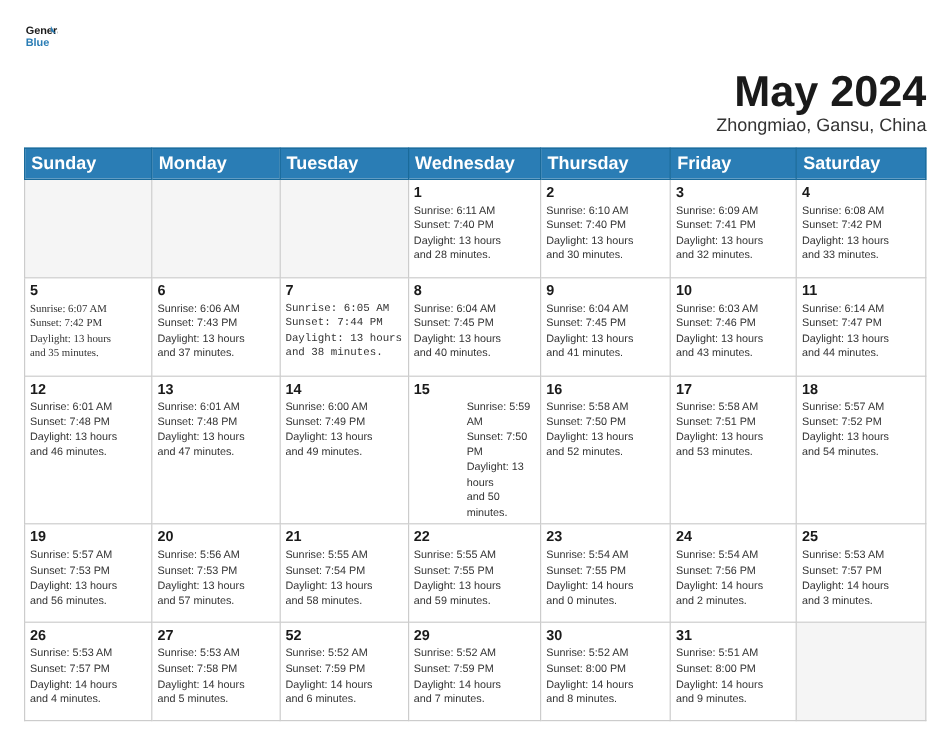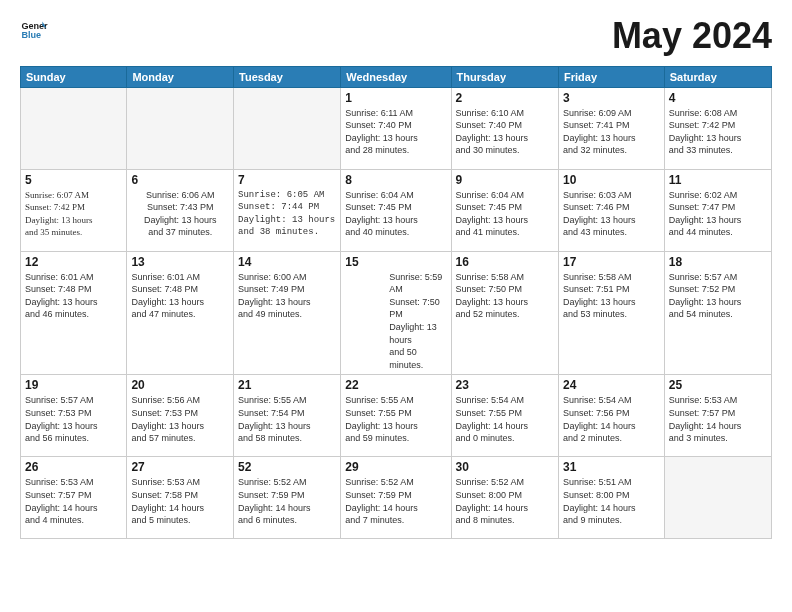--- a/index.html
+++ b/index.html
@@ -31,35 +31,36 @@
       height: 28px;
     }
     .title-block {
       text-align: right;
     }
     .main-title {
       font-size: 36px;
       font-weight: bold;
       color: #1a1a1a;
       line-height: 1.1;
+      margin-top: 40px;
     }
     .subtitle {
       font-size: 15px;
       color: #333;
     }
     .calendar {
       width: 100%;
       border-collapse: collapse;
       font-size: 10px;
     }
     .calendar th {
       background: #2a7db5;
       color: #fff;
       padding: 4px 5px;
-      font-size: 11px;
+      font-size: 15px;
       font-weight: bold;
       text-align: left;
       border: 1px solid #1a6a9a;
     }
     .calendar td {
       border: 1px solid #ccc;
       vertical-align: top;
       padding: 3px 4px;
       width: 113px;
       height: 82px;
@@ -90,20 +91,21 @@
   <div class="header">
     <div class="logo">
       <svg class="logo-icon" viewBox="0 0 40 40">
         <text x="2" y="18" font-size="13" font-weight="bold" fill="#1a1a1a">General</text>
         <text x="2" y="32" font-size="13" font-weight="bold" fill="#2a7db5">Blue</text>
         <polygon points="32,8 38,18 32,14" fill="#2a7db5"></polygon>
       </svg>
     </div>
     <div class="title-block">
       <div class="main-title">May 2024</div>
+      <div class="subtitle">Zhongmiao, Gansu, China</div>
     </div>
   </div>
 
   <table class="calendar">
     <thead>
       <tr>
         <th>Sunday</th>
         <th>Monday</th>
         <th>Tuesday</th>
         <th>Wednesday</th>
@@ -149,21 +151,21 @@
         <tr class="week-row">
           <td>
             <div class="day-num">5</div>
             <div class="day-info" style="white-space: pre-line; font-family: Liberation Serif, serif;">Sunrise: 6:07 AM
 Sunset: 7:42 PM
 Daylight: 13 hours
 and 35 minutes.</div>
           </td>
           <td>
             <div class="day-num">6</div>
-            <div class="day-info" style="white-space: pre-line; text-align: center;">Sunrise: 6:06 AM
+            <div class="day-info" style="white-space: pre-line;">Sunrise: 6:06 AM
 Sunset: 7:43 PM
 Daylight: 13 hours
 and 37 minutes.</div>
           </td>
           <td>
             <div class="day-num">7</div>
             <div class="day-info" style="white-space: pre-line; font-family: Liberation Mono, monospace;">Sunrise: 6:05 AM
 Sunset: 7:44 PM
 Daylight: 13 hours
 and 38 minutes.</div>
@@ -184,21 +186,21 @@
           </td>
           <td>
             <div class="day-num">10</div>
             <div class="day-info" style="white-space: pre-line;">Sunrise: 6:03 AM
 Sunset: 7:46 PM
 Daylight: 13 hours
 and 43 minutes.</div>
           </td>
           <td>
             <div class="day-num">11</div>
-            <div class="day-info" style="white-space: pre-line;">Sunrise: 6:02 AM
+            <div class="day-info" style="white-space: pre-line;">Sunrise: 6:14 AM
 Sunset: 7:47 PM
 Daylight: 13 hours
 and 44 minutes.</div>
           </td>
         </tr>
         <tr class="week-row">
           <td>
             <div class="day-num">12</div>
             <div class="day-info" style="white-space: pre-line;">Sunrise: 6:01 AM
 Sunset: 7:48 PM

